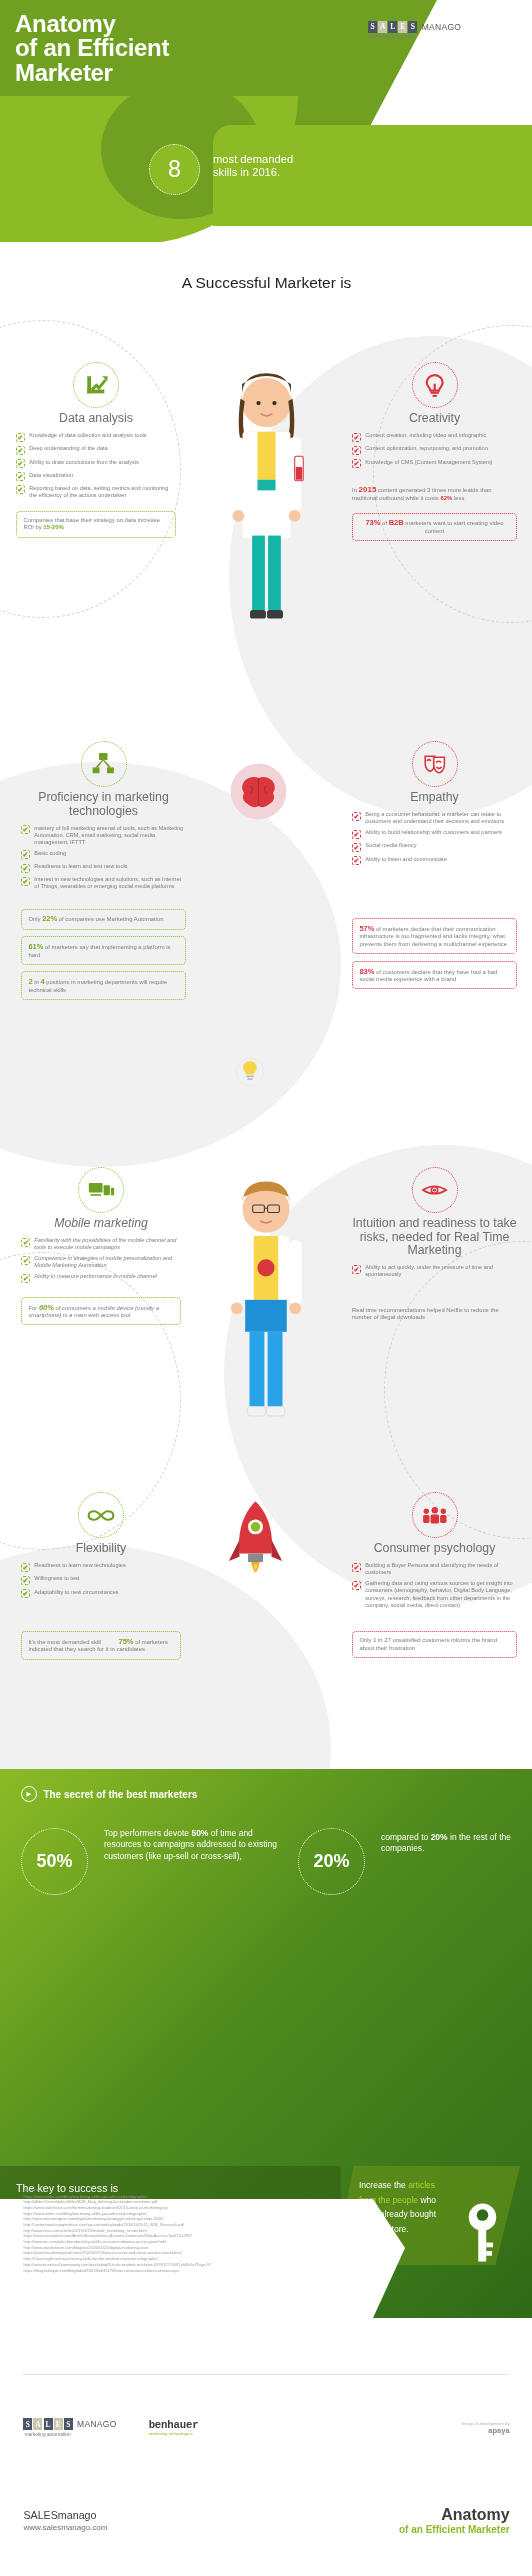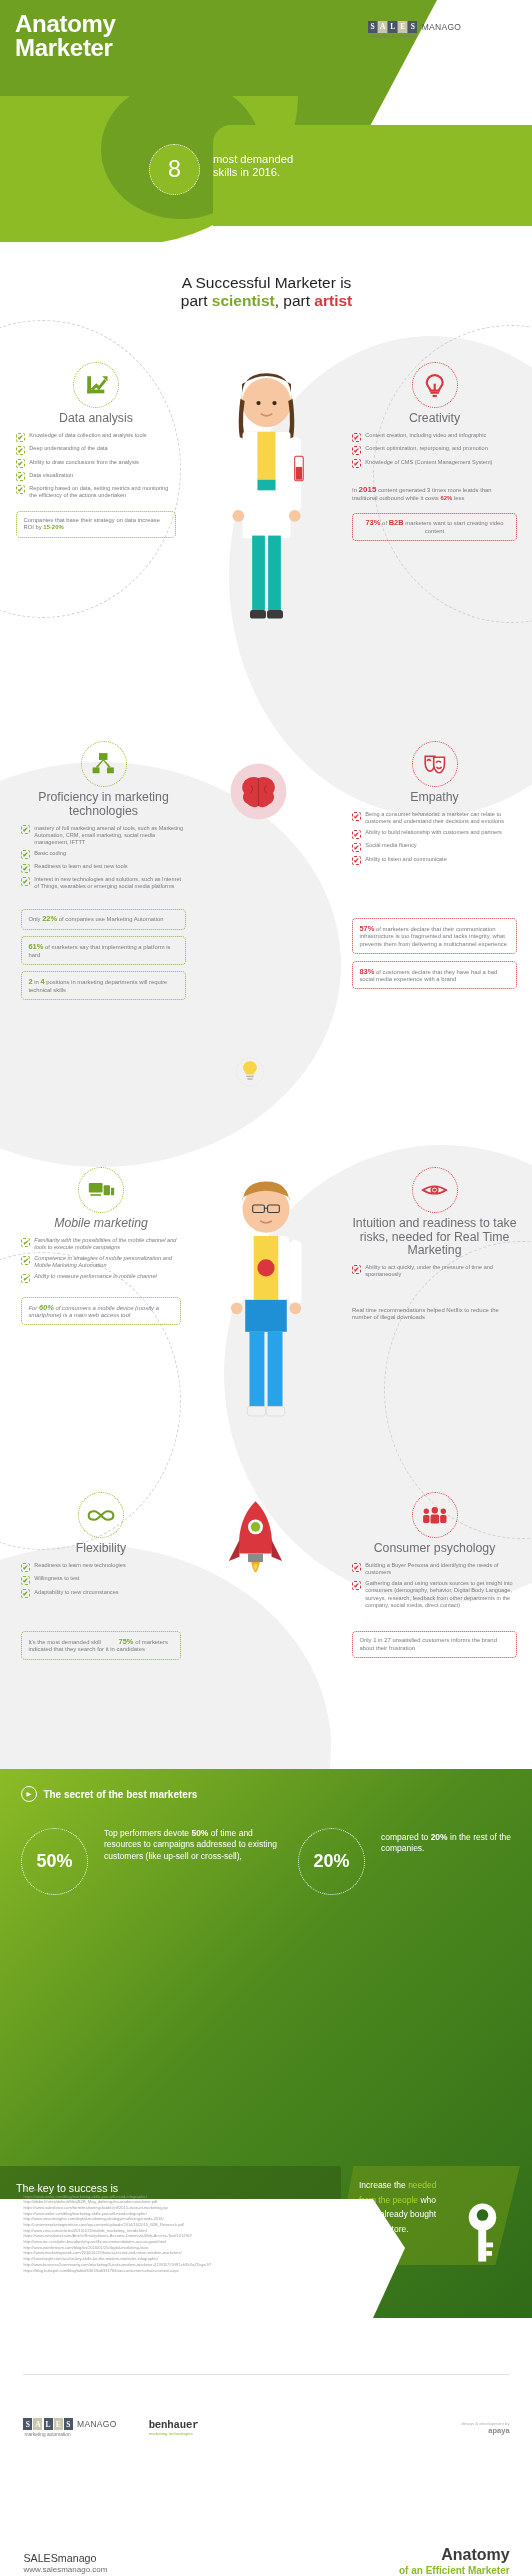--- a/index.html
+++ b/index.html
@@ -180,41 +180,42 @@
     background:#ffffff; display:flex; align-items:center; padding:0 23.4px; gap:32px;
   }
   .benhauer-name { font-size:10.7px; color:#3c3c3b; font-weight:bold; letter-spacing:-0.2px;font-family:Liberation Mono, monospace; }
   .benhauer-sub { font-size:4.3px; color:#8cbb26; }
   .apaya { margin-left:auto; text-align:right; font-size:4.3px; color:#b0b0b0; }
   .apaya .big { font-size:7.5px; color:#8a8a8a; font-weight:bold; }
 
   .footer-bar {
     position:absolute; left:0; top:2456px; width:533px; height:120px; z-index:8;
     background:#ffffff; display:flex; justify-content:space-between;
-    align-items:flex-end; padding:9.6px 23.4px 0 23.4px;
+    align-items:center; padding:9.6px 23.4px 0 23.4px;
   }
   .footer-left { font-size:10.7px; color:#3c3c3b; line-height:1.35; }
   .footer-left .url { font-size:8px; color:#6d6e71; }
   .footer-right { text-align:right; }
   .footer-right .f1 { font-size:16px; font-weight:bold; color:#3c3c3b; line-height:1; }
   .footer-right .f2 { font-size:10px; color:#8cbb26; font-weight:bold; margin-top:1.6px; }
 
   .hr-line { position:absolute; left:23.4px; top:2374px; width:486px; height:0.5px; background:#e2e2e2; z-index:7; }
 </style>
 </head>
 <body>
 
 <div class="header">
   <div class="hdr-green-shape"></div>
   <div class="hdr-green-lower"></div>
   <div class="hdr-dark-blob"></div>
   <div class="hdr-band"></div>
 
   <div class="hdr-title">
     <div>Anatomy</div>
+    <div>of an Efficient</div>
     <div>Marketer</div>
   </div>
 
   <div class="hdr-logo">
     <div class="logo-row">
       <div class="logo-tiles">
         <div class="logo-tile lt-dark">S</div>
         <div class="logo-tile lt-light">A</div>
         <div class="logo-tile lt-dark">L</div>
         <div class="logo-tile lt-light">E</div>
@@ -229,23 +230,20 @@
     <span>8</span>
   </div>
   <div class="hdr-sub">
     <div>most demanded</div>
     <div>skills in 2016.</div>
   </div>
 </div>
 
 <div class="tagline">
   <div>A Successful Marketer is</div>
-  <div>
-    <span>part </span><span class="g">scientist</span><span>,  </span><span>part </span><span class="r">artist</span>
-  </div>
 </div>
 
 <div class="bg-soft soft-1"></div>
 <div class="bg-soft soft-2"></div>
 <div class="bg-soft soft-3"></div>
 <div class="bg-soft soft-4"></div>
 <div class="dash-arc" style="left:-96px;top:320px;width:277px;height:298px;"></div>
 <div class="dash-arc" style="left:373px;top:325px;width:277px;height:298px;"></div>
 <div class="dash-arc" style="left:-96px;top:1252px;width:277px;height:298px;"></div>
 <div class="dash-arc" style="left:384px;top:1241px;width:277px;height:298px;"></div>
@@ -617,21 +615,21 @@
     <span>compared to </span><b>20%</b><span> in the rest of the companies.</span>
   </div>
 
   <div class="key-panel-a">
     <div>The key to success is</div>
     <div class="lime">to capitalize on your</div>
     <div>actual customers.</div>
   </div>
 
   <div class="key-panel-b">
-    <div><span>Increase the </span><span class="lime">needed</span></div>
+    <div><span>Increase the </span><span class="lime">articles</span></div>
     <div><span class="lime">from the people </span><span>who</span></div>
     <div>have already bought</div>
     <div>at your store.</div>
   </div>
 
   <div class="key-icon">
     <svg width="37" height="64" viewBox="0 0 70 120">
       <circle cx="35" cy="30" r="26" fill="#ffffff"></circle>
         <circle cx="35" cy="26" r="11" fill="#2f6b18"></circle>
       <rect x="27" y="52" width="15" height="62" fill="#ffffff"></rect>

